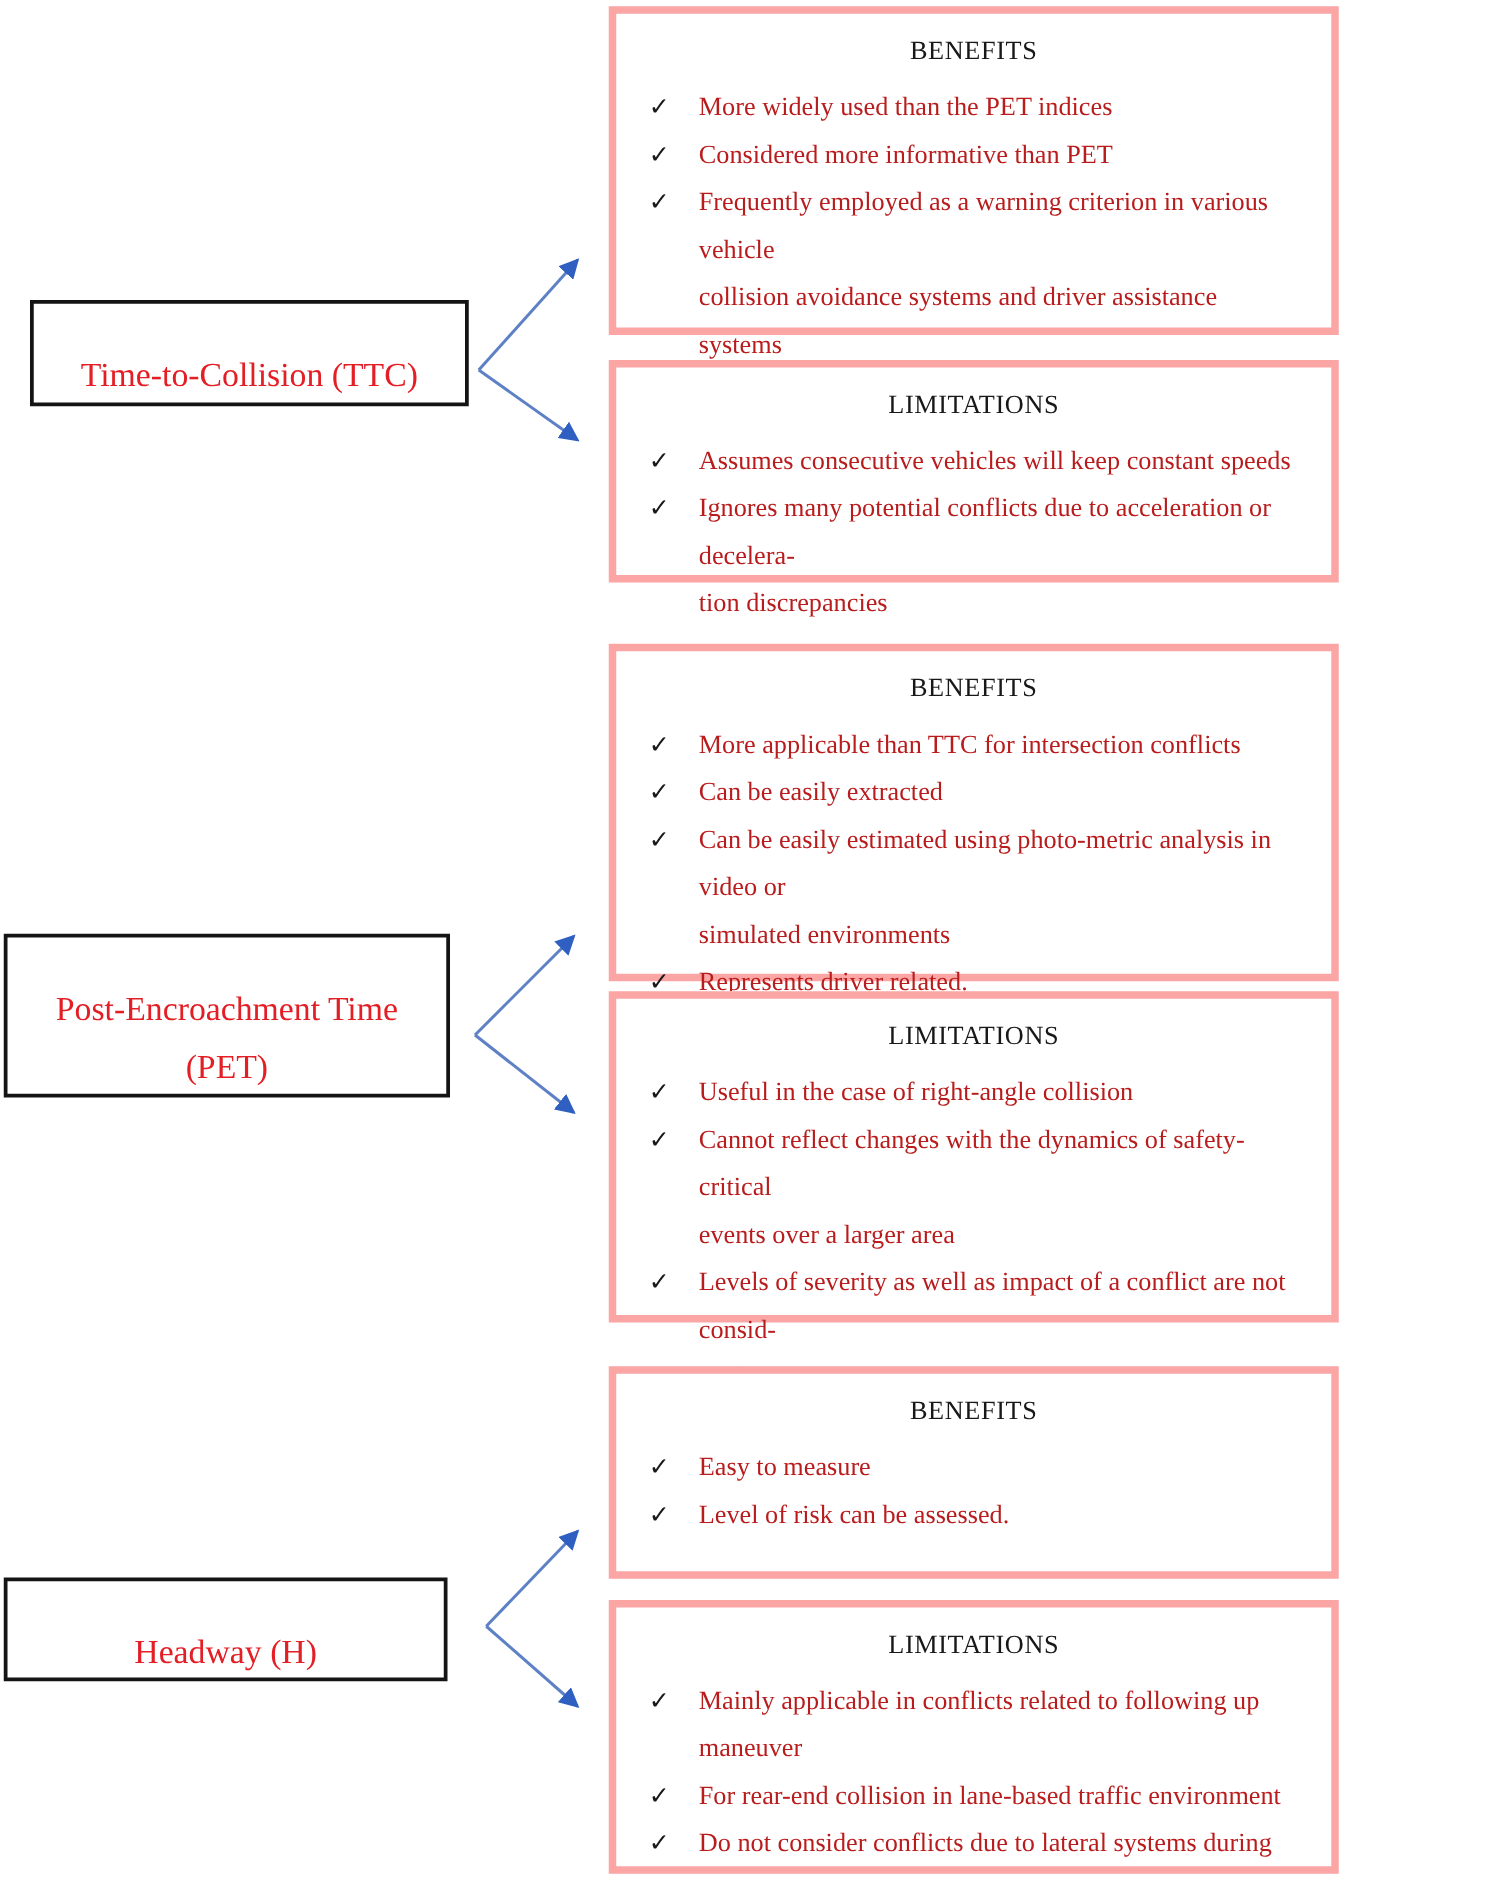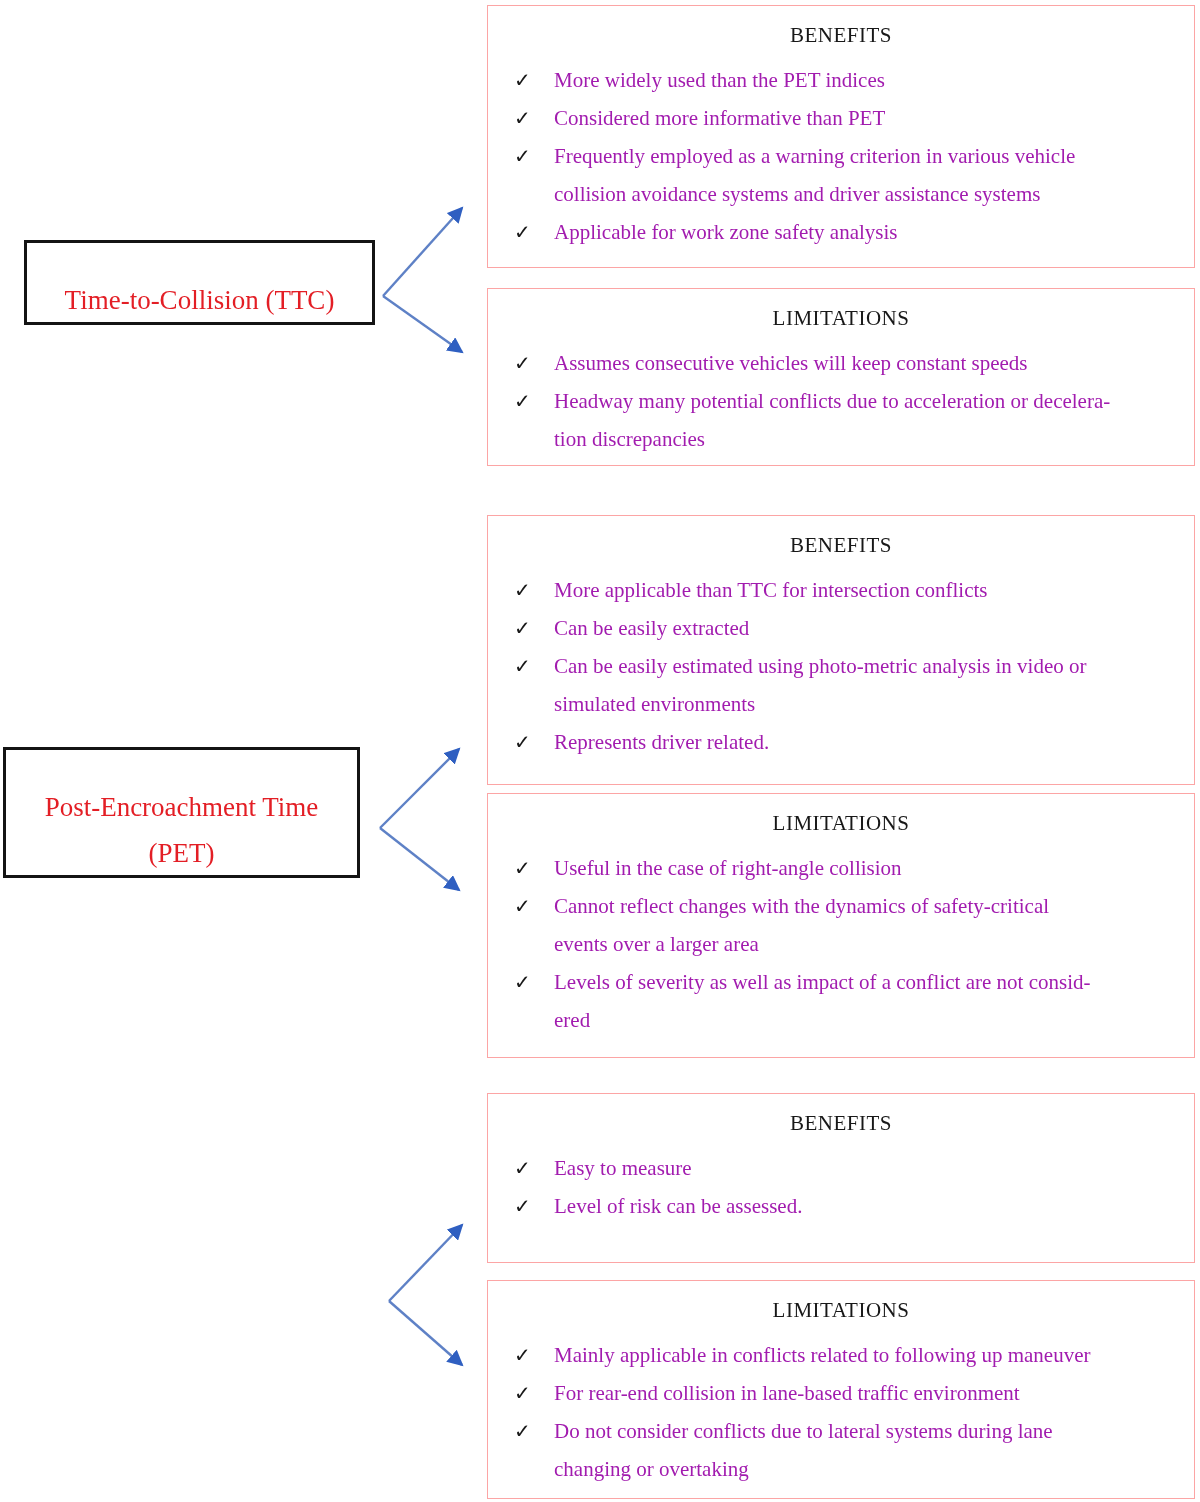--- a/index.html
+++ b/index.html
@@ -12,22 +12,22 @@
     position: relative;
     width: 1200px;
     height: 1502px;
     background: #ffffff;
     overflow: hidden;
   }
   
   .panel {
     position: absolute;
     left: 487px;
-    width: 708px;
-    border: 1px solid #fca5a5;
+    width: 584px;
+    border: 6px solid #fca5a5;
     background: #ffffff;
     box-sizing: border-box;
     padding: 16px 20px 24px 20px;
   }
   .panel-title {
     text-align: center;
     font-size: 21px;
     letter-spacing: 0.5px;
     color: #181818;
     line-height: 26px;
@@ -43,21 +43,21 @@
     box-sizing: border-box;
     font-size: 20px;
     line-height: 38px;
     color: #181818;
     font-family: "DejaVu Sans", sans-serif;
   }
   .item-text {
     flex: 1 1 auto;
     font-size: 21px;
     line-height: 38px;
-    color: #a21caf;
+    color: #b91c1c;
     white-space: pre-line;
   }
   
   .label-box {
     position: absolute;
     border: 3px solid #141414;
     background: #ffffff;
     box-sizing: border-box;
     display: flex;
     align-items: center;
@@ -104,20 +104,23 @@
 
   <div class="label-box" style="left:24px; top:240px; width:351px; height:85px;">
     <div class="label-text">Time-to-Collision (TTC)</div>
   </div>
 
   <div class="label-box" style="left:3px; top:747px; width:357px; height:131px;font-family:Liberation Serif, serif;">
     <div class="label-text">Post-Encroachment Time
 (PET)</div>
   </div>
 
+  <div class="label-box" style="left:3px; top:1262px; width:355px; height:83px;">
+    <div class="label-text">Headway (H)</div>
+  </div>
 
   <div class="panel" style="top:5px; height:263px;">
     <div class="panel-title">BENEFITS</div>
     <div class="item">
       <span class="check">✓</span>
       <div class="item-text">More widely used than the PET indices</div>
     </div>
     <div class="item">
       <span class="check">✓</span>
       <div class="item-text">Considered more informative than PET</div>
@@ -134,21 +137,21 @@
   </div>
 
   <div class="panel" style="top:288px; height:178px;">
     <div class="panel-title">LIMITATIONS</div>
     <div class="item">
       <span class="check">✓</span>
       <div class="item-text">Assumes consecutive vehicles will keep constant speeds</div>
     </div>
     <div class="item">
       <span class="check">✓</span>
-      <div class="item-text">Headway many potential conflicts due to acceleration or decelera-
+      <div class="item-text">Ignores many potential conflicts due to acceleration or decelera-
 tion discrepancies</div>
     </div>
   </div>
 
   <div class="panel" style="top:515px; height:270px;">
     <div class="panel-title">BENEFITS</div>
     <div class="item">
       <span class="check">✓</span>
       <div class="item-text">More applicable than TTC for intersection conflicts</div>
     </div>

